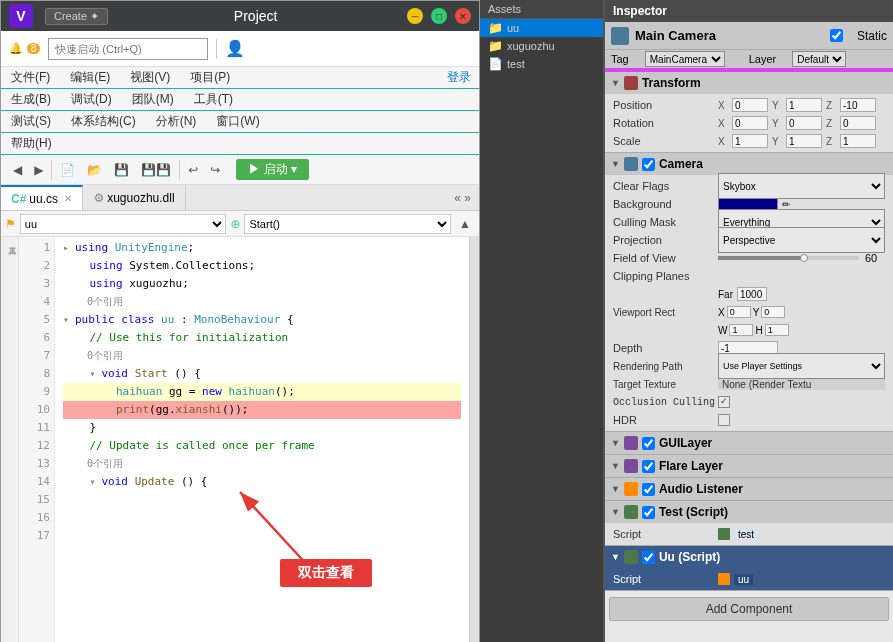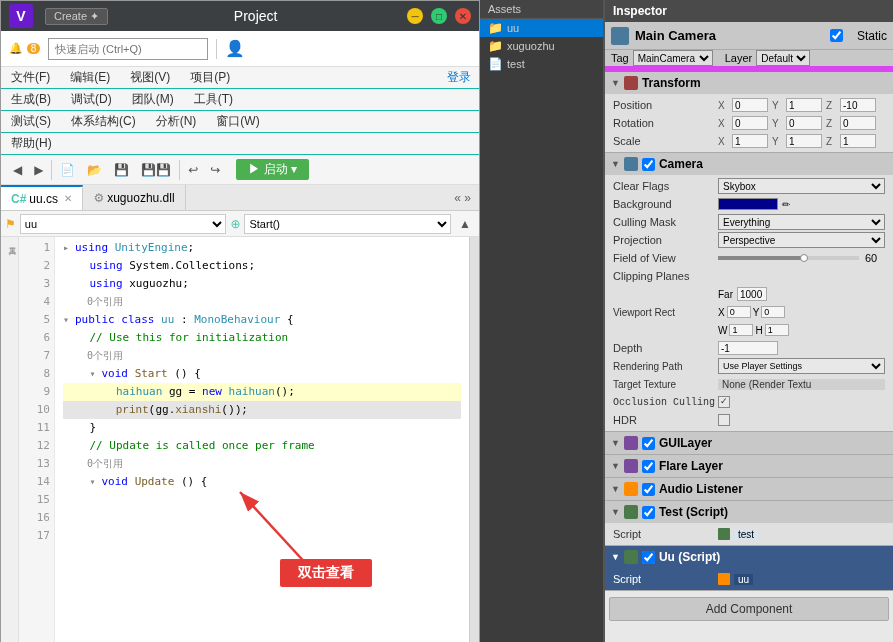--- a/index.html
+++ b/index.html
@@ -60,41 +60,41 @@
     .type { color: #2b91af; }
     .comment { color: #008000; }
     .method { color: #795e26; }
     .expand { color: #888; font-size: 10px; cursor: pointer; display: inline-block; width: 12px; }
     .line-note { color: #888; font-size: 10px; }
 
     
     .inspector-panel { position: absolute; right: 0; top: 0; width: 290px; height: 642px; background: #e8e8e8; border-left: 2px solid #555; overflow-y: auto; }
     .insp-header { background: #4a4a4a; color: #fff; height: 22px; display: flex; align-items: center; padding: 0 8px; font-size: 12px; font-weight: bold; }
     .insp-title-row { background: #c8c8c8; height: 28px; display: flex; align-items: center; padding: 0 6px; gap: 6px; font-size: 12px; border-bottom: 1px solid #aaa; }
-    .insp-tag-row { background: #c8c8c8; height: 22px; display: flex; align-items: center; padding: 0 6px; gap: 4px; font-size: 11px; border-bottom: 6px solid #d946ef; }
+    .insp-tag-row { background: #c8c8c8; height: 22px; display: flex; align-items: center; padding: 0 6px; gap: 16px; font-size: 11px; border-bottom: 4px solid #d946ef; }
     .insp-tag-sel { height: 16px; border: 1px solid #888; font-size: 10px; background: #e0e0e0; }
 
     
     .comp-section { border-bottom: 1px solid #aaa; }
     .comp-header { background: #c8c8c8; height: 22px; display: flex; align-items: center; padding: 0 6px; font-size: 12px; font-weight: bold; cursor: pointer; gap: 4px; }
     .comp-header .comp-icon { width: 14px; height: 14px; background: #666; border-radius: 2px; display: inline-block; }
     .comp-header .comp-icon.transform { background: #9c4040; }
     .comp-header .comp-icon.camera { background: #4a7a9b; }
     .comp-header .comp-icon.guilayer { background: #7a4a9b; }
     .comp-header .comp-icon.flarelayer { background: #7a4a9b; }
     .comp-header .comp-icon.audio { background: #ff8c00; }
     .comp-header .comp-icon.script { background: #4a7a4a; }
     .comp-body { background: #e0e0e0; padding: 2px 0; }
     .prop-row { display: flex; align-items: center; height: 18px; padding: 0 8px; font-size: 11px; }
     .prop-label { width: 105px; color: #333; flex-shrink: 0; }
     .prop-value { flex: 1; display: flex; align-items: center; gap: 4px; }
     .prop-input { height: 14px; border: 1px solid #aaa; background: #f5f5f5; font-size: 10px; padding: 0 2px; }
     .prop-input.wide { width: 60px; }
     .prop-input.narrow { width: 30px; }
-    .prop-sel { height: 16px; border: 1px solid #888; font-size: 10px; background: #e8e8e8; flex: 1; }
+    .prop-sel { height: 26px; border: 1px solid #888; font-size: 10px; background: #e8e8e8; flex: 1; }
     .prop-xyz { display: flex; align-items: center; gap: 4px; }
     .xyz-label { font-size: 10px; color: #555; width: 10px; }
     .xyz-input { width: 36px; height: 14px; border: 1px solid #aaa; background: #f5f5f5; font-size: 10px; padding: 0 2px; }
     .color-swatch { width: 60px; height: 12px; background: #00008b; border: 1px solid #888; }
     .checkbox { width: 12px; height: 12px; border: 1px solid #888; background: #e8e8e8; display: inline-block; position: relative; }
     .checkbox.checked::after { content: '✓'; font-size: 9px; position: absolute; top: -1px; left: 1px; color: #333; }
     .script-ref { display: flex; align-items: center; gap: 4px; }
     .script-icon { width: 12px; height: 12px; background: #4a7a4a; border-radius: 1px; }
     .add-component { background: #c8c8c8; text-align: center; padding: 4px 0; cursor: pointer; font-size: 12px; color: #333; border: 1px solid #aaa; margin: 6px 4px; border-radius: 2px; }
 
@@ -257,21 +257,21 @@
         <div class="code-line"></div>
 
         <div class="code-line">    <span class="comment">// Use this for initialization</span></div>
 
         <div class="code-line line-note">    0个引用</div>
 
         <div class="code-line">    <span class="expand">▾</span><span class="kw">void</span> <span class="method">Start</span> () {</div>
 
         <div class="code-line" style="background:#ffffcc;">        <span style="color:#2b91af;">haihuan</span> gg = <span class="kw">new</span> <span style="color:#2b91af;">haihuan</span>();</div>
 
-        <div class="code-line" style="background:#e5e5e5;font-family:Liberation Mono, monospace;">        <span class="method">print</span>(gg.<span class="method">xianshi</span>());</div>
+        <div class="code-line" style="background:#fca5a5;">        <span class="method">print</span>(gg.<span class="method">xianshi</span>());</div>
         <div class="code-line"></div>
 
         <div class="code-line">    }</div>
         <div class="code-line"></div>
 
         <div class="code-line">    <span class="comment">// Update is called once per frame</span></div>
 
         <div class="code-line line-note">    0个引用</div>
 
         <div class="code-line">    <span class="expand">▾</span><span class="kw">void</span> <span class="method">Update</span> () {</div>

